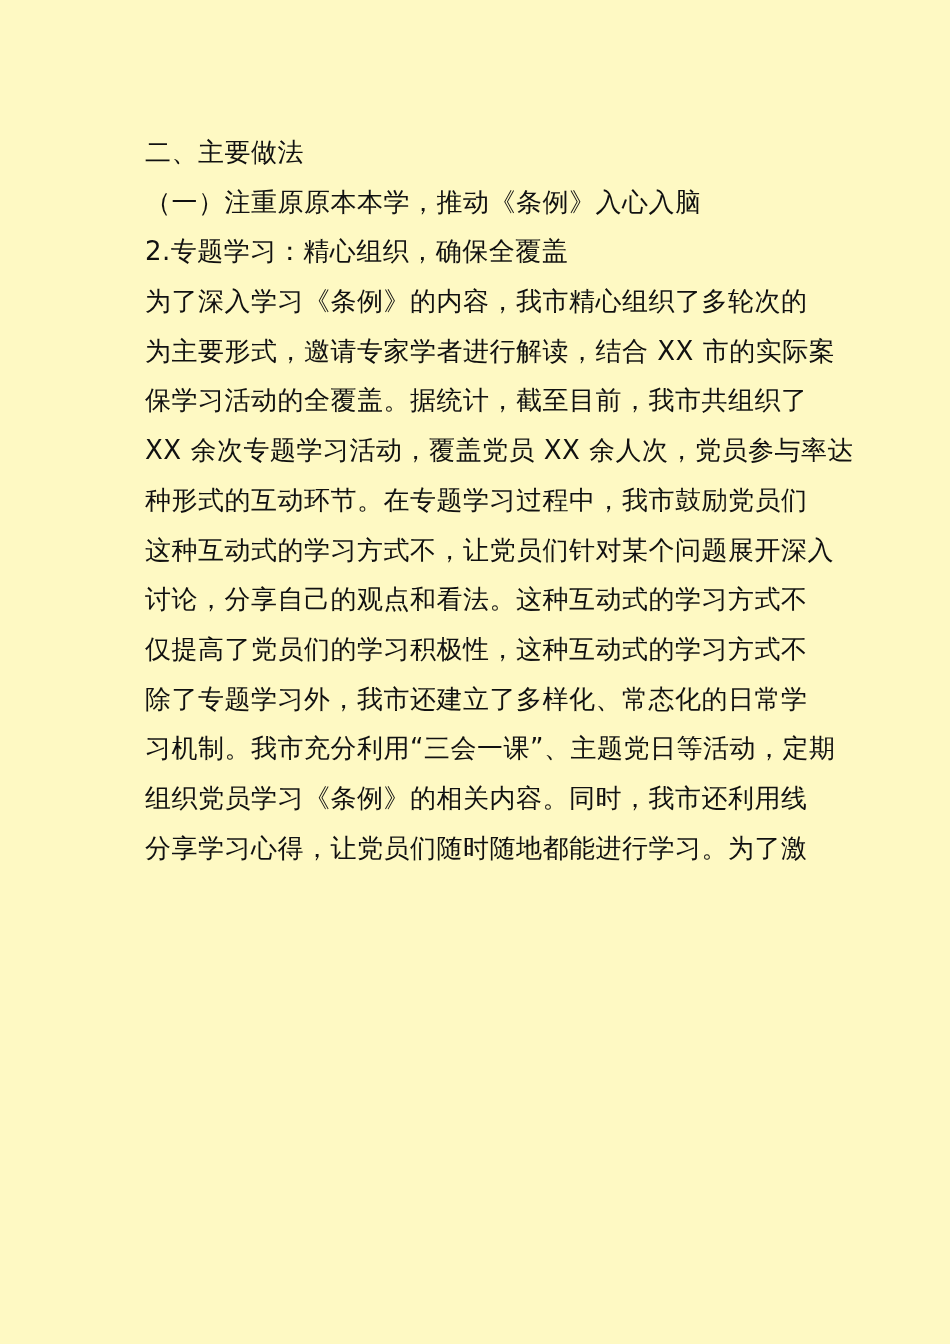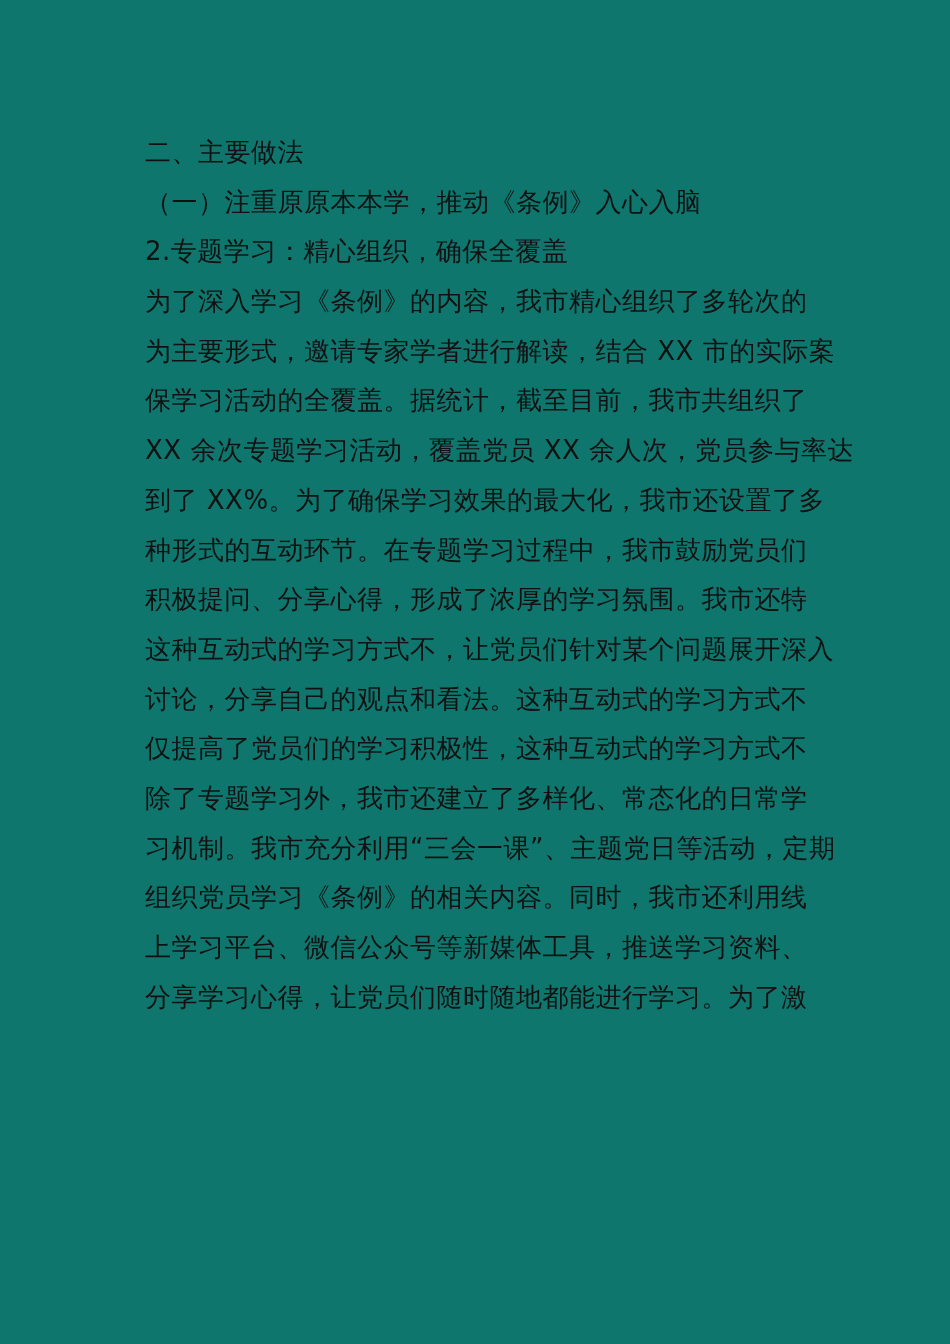--- a/index.html
+++ b/index.html
@@ -1,46 +1,43 @@
 <!DOCTYPE html>
 <html><head>
   <meta charset="utf-8">
   <style>
     html, body { margin: 0; padding: 0; background: #ffffff; }
     body { width: 950px; height: 1344px; overflow: hidden; position: relative;
       font-family: "DejaVu Sans", "Liberation Sans", sans-serif; color: #111111; }
-    .page { position: absolute; left: 0; top: 0; width: 950px; height: 1344px; background: #0f766e; }
+    .page { position: absolute; left: 0; top: 0; width: 950px; height: 1344px; background: #fef9c3; }
     .content { position: absolute; left: 145px; top: 128px; width: 665px; }
     .line { height: 49.7px; line-height: 49.7px; font-size: 26px; white-space: nowrap;
       letter-spacing: 0.5px; overflow: visible; }
     .heading { }
   </style>
 </head>
 <body>
 
 <div class="page">
   <div class="content">
     <div class="line heading">二、主要做法</div>
     <div class="line heading">（一）注重原原本本学，推动《条例》入心入脑</div>
 
     <div class="line heading">2.专题学习：精心组织，确保全覆盖</div>
     <div>
       <div class="line">为了深入学习《条例》的内容，我市精心组织了多轮次的</div>
       <div class="line">为主要形式，邀请专家学者进行解读，结合 XX 市的实际案</div>
       <div class="line">保学习活动的全覆盖。据统计，截至目前，我市共组织了</div>
       <div class="line">XX 余次专题学习活动，覆盖党员 XX 余人次，党员参与率达</div>
-      <div class="line">到了 XX%。为了确保学习效果的最大化，我市还设置了多</div>
       <div class="line">种形式的互动环节。在专题学习过程中，我市鼓励党员们</div>
-      <div class="line">积极提问、分享心得，形成了浓厚的学习氛围。我市还特</div>
       <div class="line">这种互动式的学习方式不，让党员们针对某个问题展开深入</div>
       <div class="line">讨论，分享自己的观点和看法。这种互动式的学习方式不</div>
       <div class="line">仅提高了党员们的学习积极性，这种互动式的学习方式不</div>
     </div>
 
     <div>
       <div class="line">除了专题学习外，我市还建立了多样化、常态化的日常学</div>
       <div class="line">习机制。我市充分利用“三会一课”、主题党日等活动，定期</div>
       <div class="line">组织党员学习《条例》的相关内容。同时，我市还利用线</div>
-      <div class="line">上学习平台、微信公众号等新媒体工具，推送学习资料、</div>
       <div class="line">分享学习心得，让党员们随时随地都能进行学习。为了激</div>
     </div>
   </div>
 </div>
 
 </body></html>

